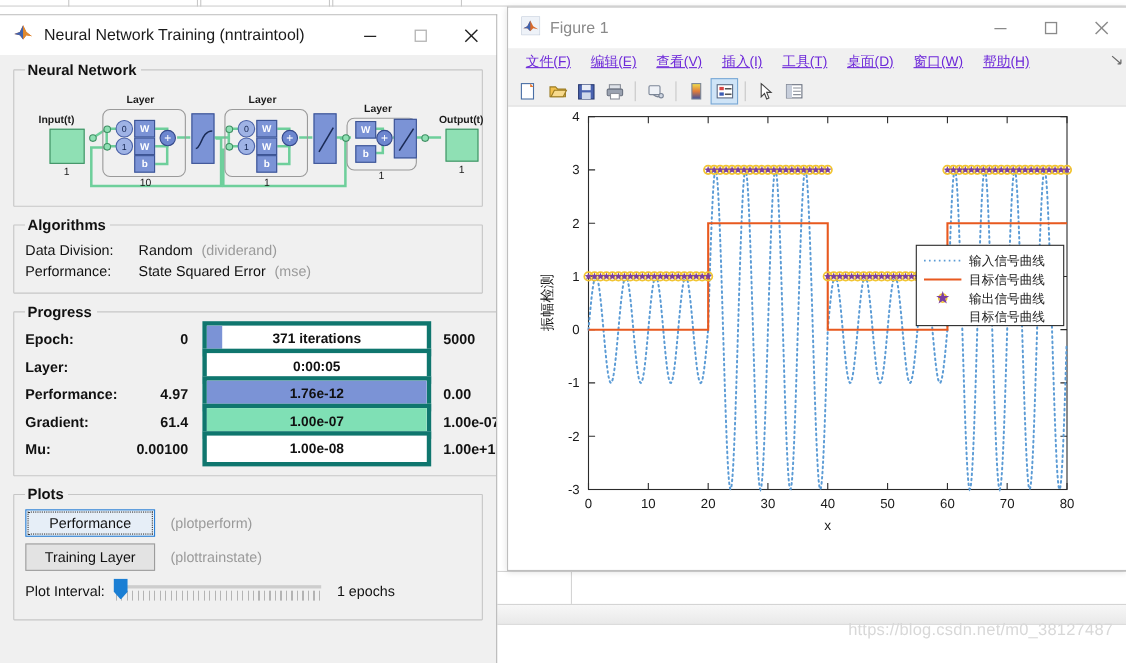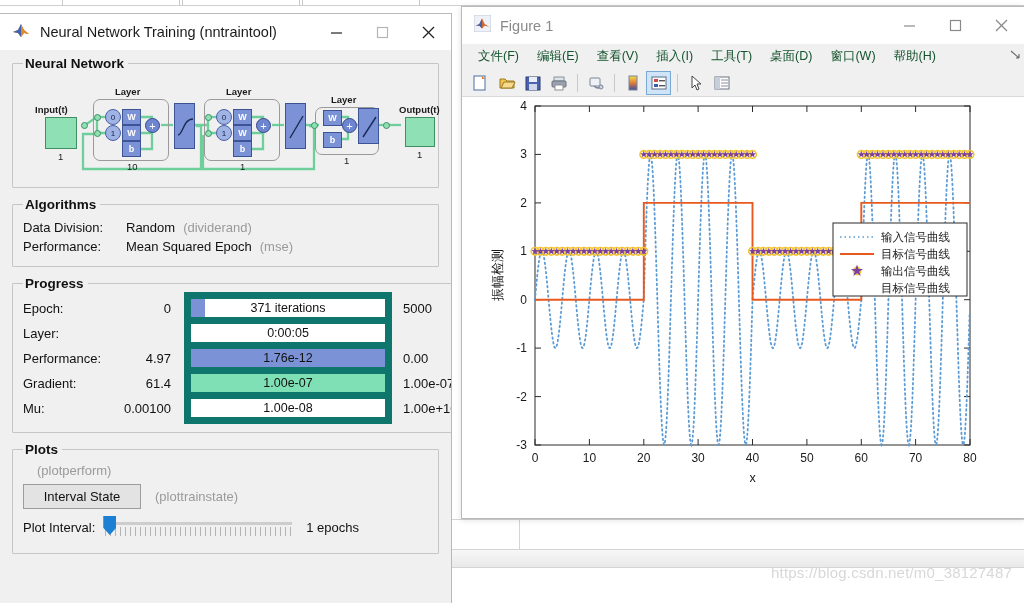--- a/index.html
+++ b/index.html
@@ -62,26 +62,26 @@
               background:#8fe0b4; border:1px solid #3f8f63; }
   #nn-diagram svg { position:absolute; left:0; top:0; }
 
   
   .alg-row { display:flex; font-size:13px; color:#111; line-height:19px; }
   .alg-key { width:103px; flex:none; }
   .alg-val { margin-right:8px; }
   .alg-fn  { color:#9a9a9a; }
 
   
-  .pr-row { display:flex; align-items:center; font-size:13px; color:#111; height:22px; margin-bottom:3px; }
+  .pr-row { display:flex; align-items:center; font-size:13px; color:#111; height:22px; margin-bottom:3px;font-weight:bold; }
   .pr-key { width:95px; flex:none; }
   .pr-left { width:66px; flex:none; text-align:right; padding-right:13px; }
   .pr-bar {
     position:relative; width:208px; height:32px; flex:none;
-    border:7px solid #0f766e; background:#ffffff; overflow:hidden;text-align:right;
+    border:4px solid #0f766e; background:#ffffff; overflow:hidden;text-align:right;
   }
   .pr-fill { position:absolute; left:0; top:0; bottom:0; }
   .pr-text {
     position:absolute; inset:0; display:flex; align-items:center; justify-content:center;
     font-size:12.5px; color:#111;
   }
   .pr-right { padding-left:11px; }
 
   
   .plot-row { display:flex; align-items:center; margin-bottom:6px; }
@@ -104,21 +104,21 @@
   
   #figwin {
     position:absolute; left:461px; top:6px; width:563px; height:513px;
     background:#f0f0f0; border:1px solid #b9b9b9; border-right:none;
     display:flex; flex-direction:column;
     box-shadow:0 1px 6px rgba(0,0,0,.13);
   }
   #fig-titlebar { height:37px; background:#ffffff; display:flex; align-items:center; padding-left:12px; flex:none; }
   #fig-title-text { font-size:14.5px; color:#8a8a8a; margin-left:9px; }
   #fig-menubar { height:25px; display:flex; align-items:center; padding-left:7px; flex:none; background:#f0f0f0; }
-  .menu-item { font-size:12.5px; color:#14532d; padding:2px 9px; white-space:nowrap; }
+  .menu-item { font-size:12.5px; color:#6d28d9; padding:2px 9px; white-space:nowrap;text-decoration:underline; }
   #fig-toolbar { height:28px; display:flex; align-items:center; padding-left:6px; flex:none;
                  background:#f0f0f0; border-bottom:1px solid #d9d9d9; }
   .tb-btn { width:25px; height:24px; display:flex; align-items:center; justify-content:center; margin-right:1px; }
   .tb-btn.active { background:#cfe4f7; border:1px solid #7aa8d4; }
   .tb-sep { width:1px; height:18px; background:#c8c8c8; margin:0 5px; }
   #fig-canvas { flex:1; background:#ffffff; position:relative; overflow:hidden; }
   #fig-resize { position:absolute; right:3px; top:42px; color:#777; font-size:12px; }
 
   
   #chart { position:absolute; left:0; top:0; width:563px; height:423px; }
@@ -268,21 +268,21 @@
 
     <fieldset class="grp">
       <legend>Algorithms</legend>
       <div class="alg-row">
         <span class="alg-key">Data Division:</span>
         <span class="alg-val">Random</span>
         <span class="alg-fn">(dividerand)</span>
       </div>
       <div class="alg-row">
         <span class="alg-key">Performance:</span>
-        <span class="alg-val">Mean Squared Epoch</span>
+        <span class="alg-val">State Squared Error</span>
         <span class="alg-fn">(mse)</span>
       </div>
     </fieldset>
 
     <fieldset class="grp">
       <legend>Progress</legend>
 
       <div class="pr-row">
         <span class="pr-key">Epoch:</span>
         <span class="pr-left">0</span>
@@ -330,24 +330,25 @@
           <span class="pr-fill" style="width:0%;background:#7b93d6;"></span>
           <span class="pr-text">1.00e-08</span>
         </span>
         <span class="pr-right">1.00e+10</span>
       </div>
     </fieldset>
 
     <fieldset class="grp" style="padding-bottom:14px;">
       <legend>Plots</legend>
       <div class="plot-row">
+        <button class="plot-btn focused">Performance</button>
         <span class="plot-fn">(plotperform)</span>
       </div>
       <div class="plot-row">
-        <button class="plot-btn">Interval State</button>
+        <button class="plot-btn">Training Layer</button>
         <span class="plot-fn">(plottrainstate)</span>
       </div>
       <div id="plotinterval-row">
         <span>Plot Interval:</span>
         <span id="slider-wrap">
           <span id="slider-track"></span>
           <span id="slider-ticks"></span>
           <span id="slider-thumb"></span>
         </span>
         <span id="slider-val">1 epochs</span>

